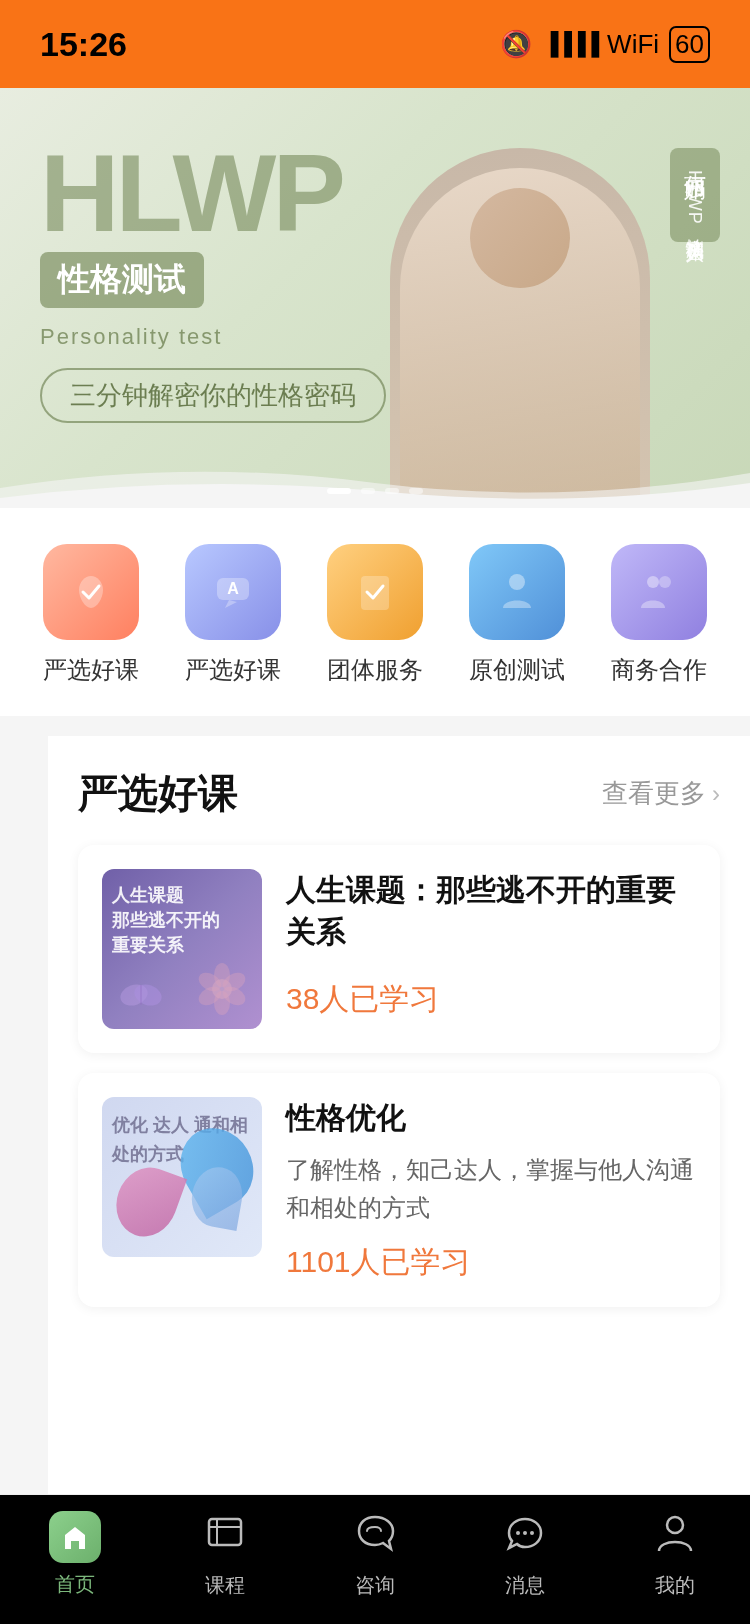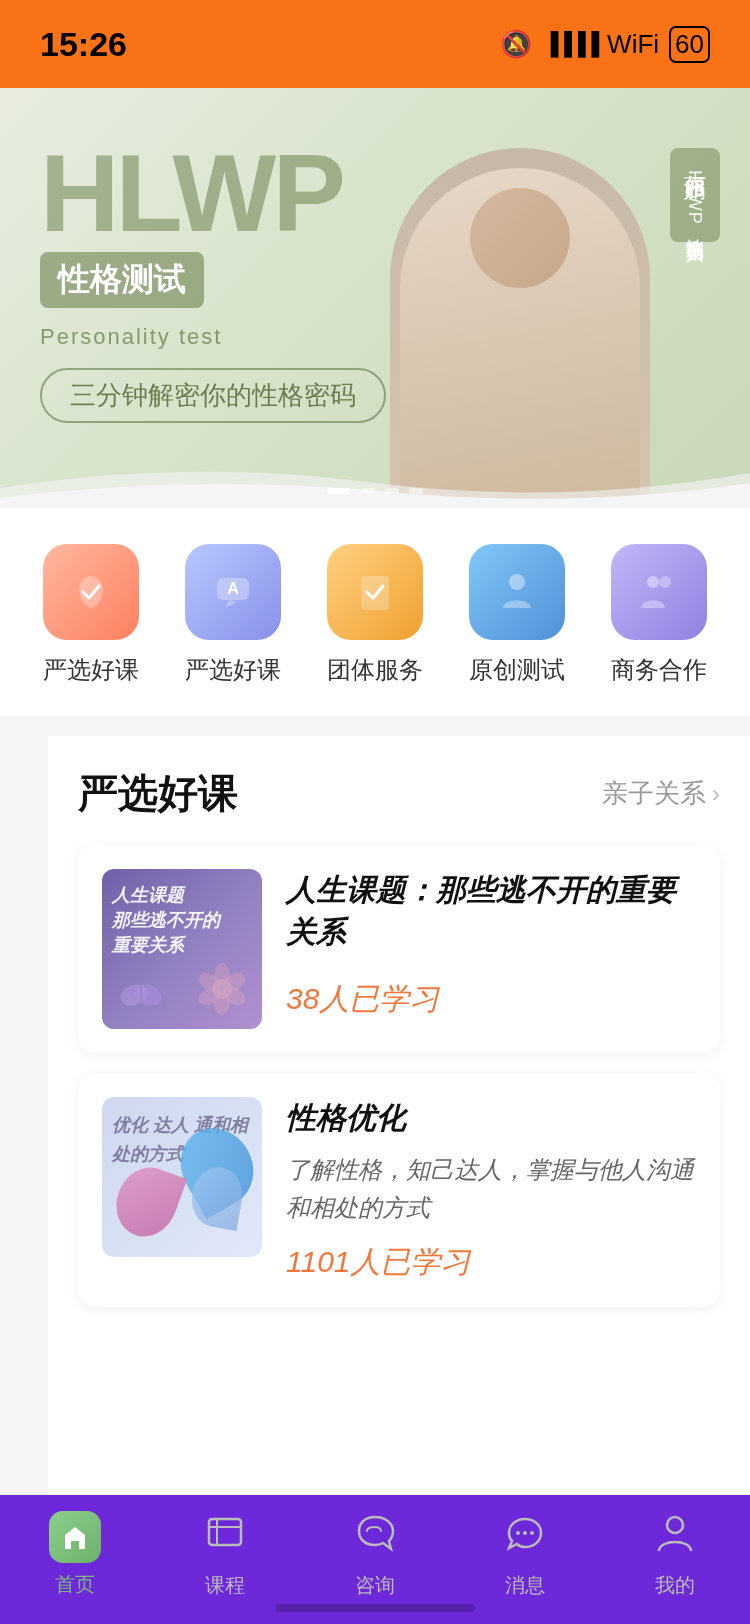--- a/index.html
+++ b/index.html
@@ -234,21 +234,20 @@
 
     
     .course-card {
       background: #fff;
       border-radius: 16px;
       padding: 24px;
       display: flex;
       gap: 24px;
       margin-bottom: 20px;
       box-shadow: 0 2px 12px rgba(0,0,0,0.06);
-      font-style: italic;
     }
     .course-thumb {
       width: 160px;
       height: 160px;
       border-radius: 12px;
       flex-shrink: 0;
       overflow: hidden;
       position: relative;
     }
     .thumb-1 {
@@ -354,21 +353,21 @@
       opacity: 0.7;
     }
 
     
     .bottom-nav {
       position: fixed;
       bottom: 0;
       left: 0;
       width: 750px;
       height: 130px;
-      background: #6d28d9;
+      background: #000000;
       border-top: 1px solid #eee;
       display: flex;
       align-items: flex-start;
       padding-top: 16px;
     }
     .nav-tab {
       flex: 1;
       display: flex;
       flex-direction: column;
       align-items: center;
@@ -505,21 +504,21 @@
       </svg>
     </div>
     <span class="nav-label">商务合作</span>
   </div>
 </div>
 
 <div class="section">
   <div class="section-header">
     <span class="section-title">严选好课</span>
     <div style="display:flex;align-items:center;gap:6px;">
-      <span class="section-more">亲子关系</span>
+      <span class="section-more">查看更多</span>
       <span class="section-more-arrow">›</span>
     </div>
   </div>
 
   <div class="course-card">
     <div class="course-thumb thumb-1">
       <div class="thumb-1-label" style="font-size:18px;line-height:1.4;white-space:pre-wrap;color:rgba(255,255,255,0.9);">人生课题
 那些逃不开的
 重要关系</div>
 

